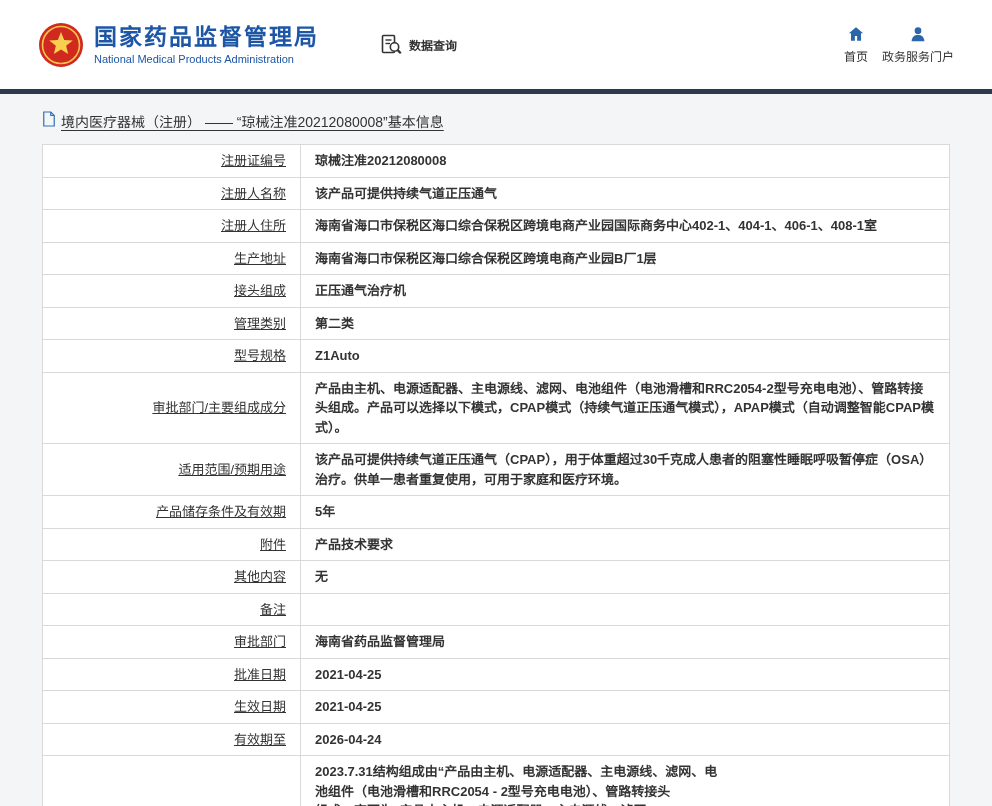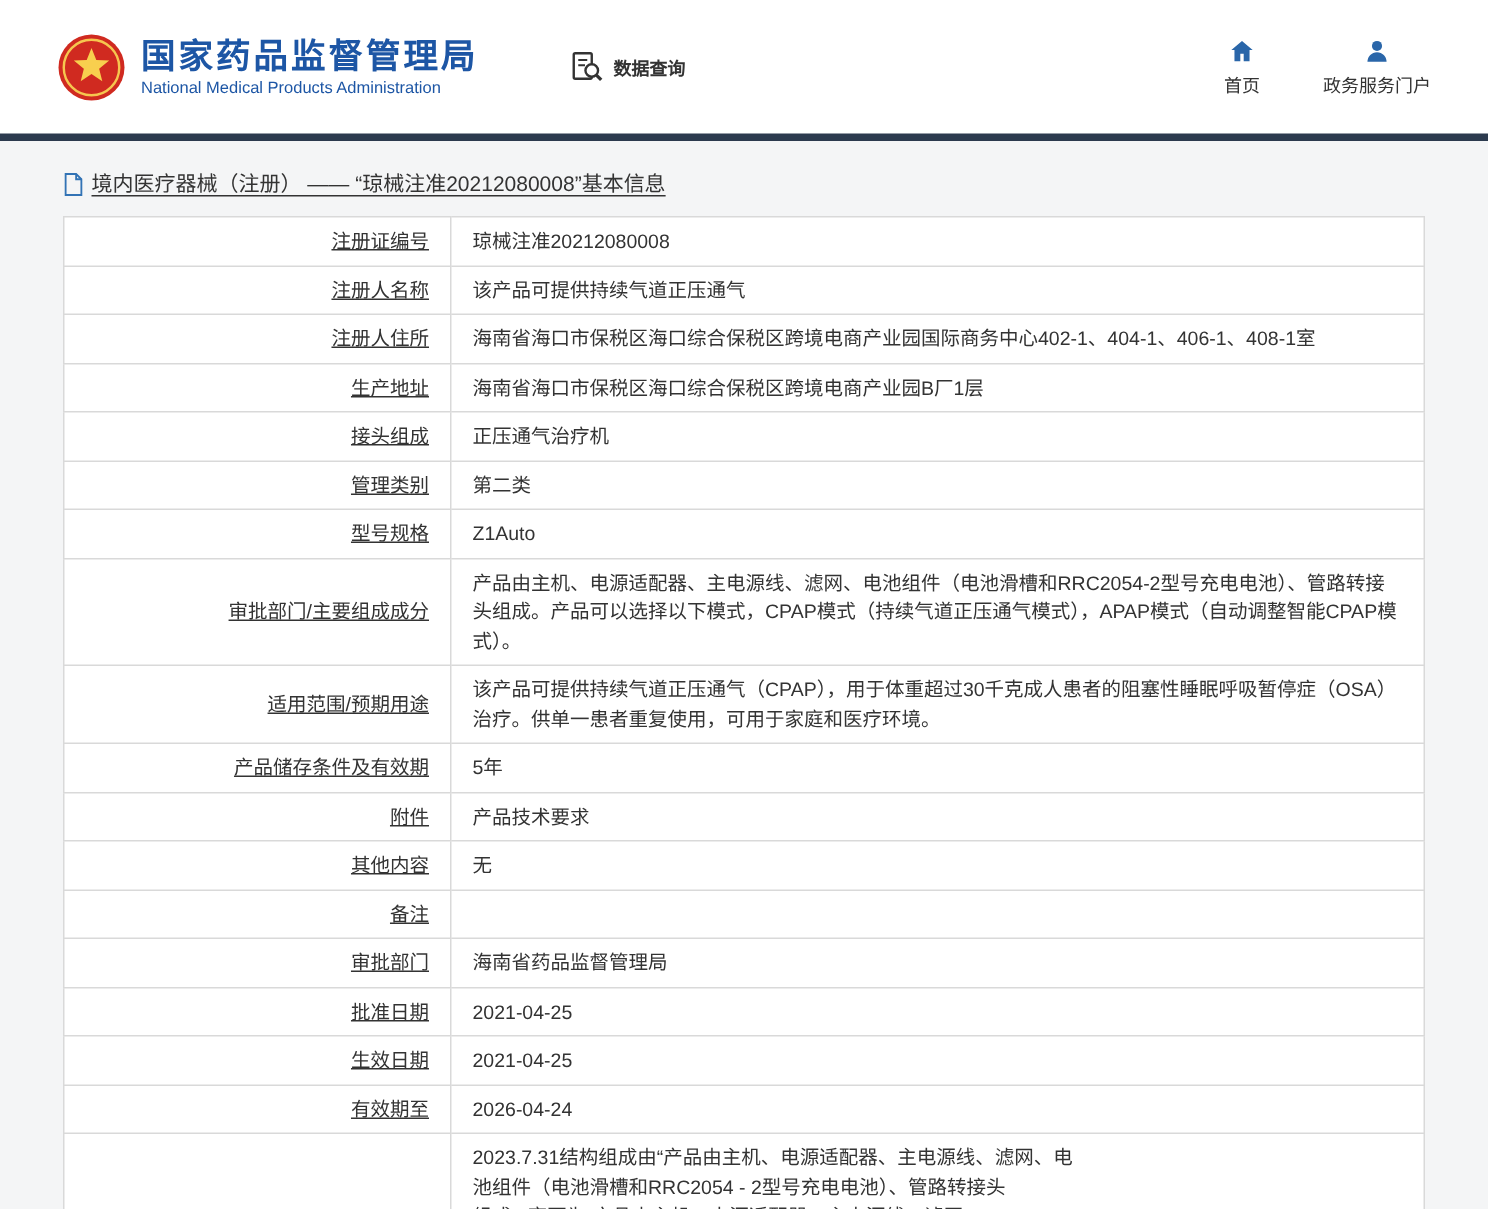--- a/index.html
+++ b/index.html
@@ -47,21 +47,21 @@
   }
   .dq-icon { display: inline-flex; margin-right: 6px; }
   .dq-label {
     font-size: 12px;
     font-weight: bold;
     color: #333;
   }
   .top-nav {
     margin-left: auto;
     display: flex;
-    gap: 42px;
+    gap: 14px;
     align-items: center;
   }
   .nav-item {
     display: flex;
     flex-direction: column;
     align-items: center;
     text-decoration: none;
     color: #333;
     font-size: 12px;
     cursor: pointer;
@@ -75,21 +75,21 @@
   }
 
   
   .content {
     background: #f4f5f6;
     padding: 17px 42px 10px 42px;
     min-height: 712px;
   }
   .page-title {
     display: flex;
-    align-items: flex-end;
+    align-items: flex-start;
     font-size: 14px;
     color: #333;
     margin-bottom: 13px;
   }
   .pt-icon { display: inline-flex; margin-right: 5px; }
   .pt-text {
     text-decoration: underline;
     text-underline-offset: 3px;
   }
 
@@ -109,21 +109,21 @@
     vertical-align: middle;
     word-break: break-all;
   }
   td.label-cell {
     width: 258px;
     text-align: right;
     background: #ffffff;
     white-space: nowrap;
     text-decoration: underline;
   }
-  td.value-cell { text-align: left; }
+  td.value-cell { text-align: left; font-weight: bold; }
   td.value-cell.pre { white-space: pre-line; }
   tr.empty-row td { height: 27px; }
 </style>
 </head>
 <body>
 
 <header class="site-header">
   <div class="brand">
     <span class="emblem">
       <svg width="46" height="46" viewBox="0 0 46 46" aria-hidden="true">

